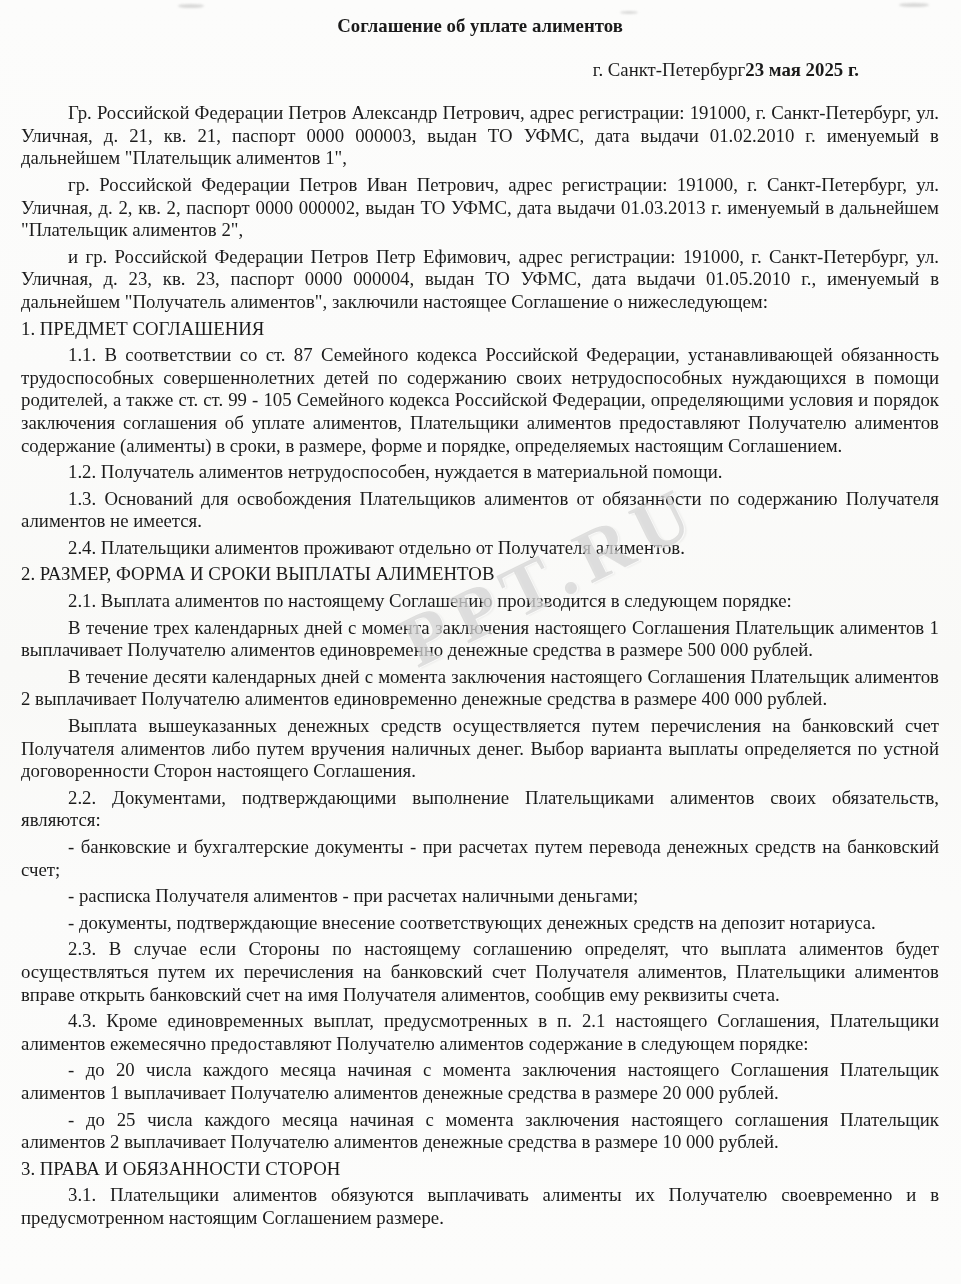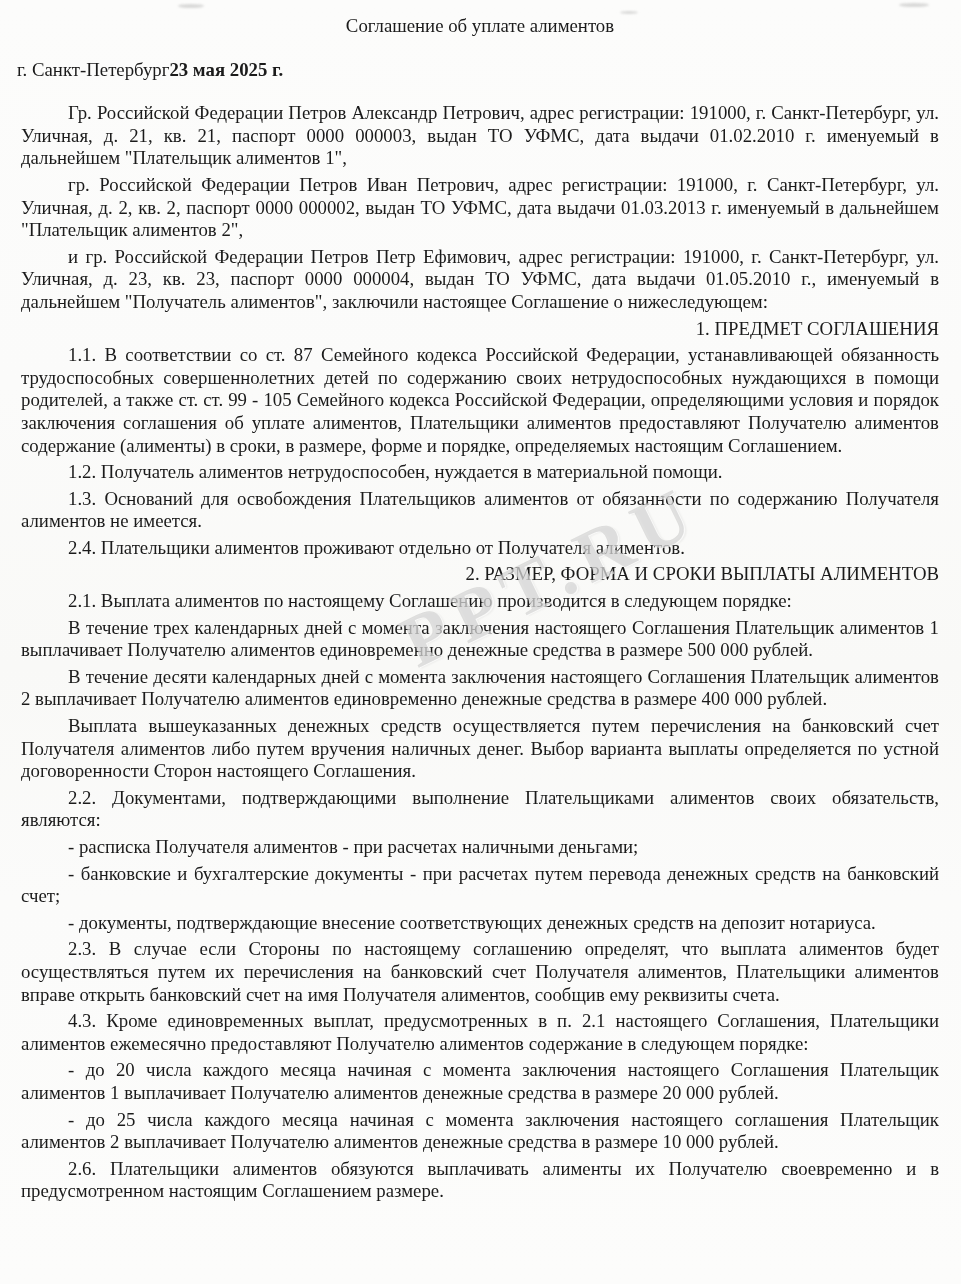--- a/index.html
+++ b/index.html
@@ -19,38 +19,39 @@
     font-size: 18.8px;
     line-height: 22.6px;
     overflow: hidden;
     box-sizing: border-box;
     padding: 15px 18px 0 17px;
   }
   .doc-title {
     text-align: center;
     white-space: nowrap;
     margin: 0 0 21px 0;
+    font-weight: bold;
   }
   .place-date-row {
     display: flex;
-    justify-content: flex-start;
+    justify-content: flex-end;
     align-items: baseline;
     margin: 0 0 21px 0;
   }
   .place-date-row .date {
     padding-right: 84px;
     font-weight: bold;
   }
   .doc-body p {
     margin: 4px;
     text-align: justify;
     text-indent: 47px;
   }
   .doc-body p.heading {
-    text-align: right;
+    text-align: left;
     text-indent: 0;
   }
   .watermark {
     position: absolute;
     left: 310px;
     top: 565px;
     width: 480px;
     text-align: center;
     transform: rotate(-26deg);
     transform-origin: center center;
@@ -101,23 +102,24 @@
     <p>1.1. В соответствии со ст. 87 Семейного кодекса Российской Федерации, устанавливающей обязанность трудоспособных совершеннолетних детей по содержанию своих нетрудоспособных нуждающихся в помощи родителей, а также ст. ст. 99 - 105 Семейного кодекса Российской Федерации, определяющими условия и порядок заключения соглашения об уплате алиментов, Плательщики алиментов предоставляют Получателю алиментов содержание (алименты) в сроки, в размере, форме и порядке, определяемых настоящим Соглашением.</p>
     <p>1.2. Получатель алиментов нетрудоспособен, нуждается в материальной помощи.</p>
     <p>1.3. Оснований для освобождения Плательщиков алиментов от обязанности по содержанию Получателя алиментов не имеется.</p>
     <p>2.4. Плательщики алиментов проживают отдельно от Получателя алиментов.</p>
     <p class="heading">2. РАЗМЕР, ФОРМА И СРОКИ ВЫПЛАТЫ АЛИМЕНТОВ</p>
     <p>2.1. Выплата алиментов по настоящему Соглашению производится в следующем порядке:</p>
     <p>В течение трех календарных дней с момента заключения настоящего Соглашения Плательщик алиментов 1 выплачивает Получателю алиментов единовременно денежные средства в размере 500 000 рублей.</p>
     <p>В течение десяти календарных дней с момента заключения настоящего Соглашения Плательщик алиментов 2 выплачивает Получателю алиментов единовременно денежные средства в размере 400 000 рублей.</p>
     <p>Выплата вышеуказанных денежных средств осуществляется путем перечисления на банковский счет Получателя алиментов либо путем вручения наличных денег. Выбор варианта выплаты определяется по устной договоренности Сторон настоящего Соглашения.</p>
     <p>2.2. Документами, подтверждающими выполнение Плательщиками алиментов своих обязательств, являются:</p>
+    <p>- банковские и бухгалтерские документы - при расчетах путем перевода денежных средств на банковский счет;</p>
     <p>- расписка Получателя алиментов - при расчетах наличными деньгами;</p>
-    <p>- банковские и бухгалтерские документы - при расчетах путем перевода денежных средств на банковский счет;</p>
     <p>- документы, подтверждающие внесение соответствующих денежных средств на депозит нотариуса.</p>
     <p>2.3. В случае если Стороны по настоящему соглашению определят, что выплата алиментов будет осуществляться путем их перечисления на банковский счет Получателя алиментов, Плательщики алиментов вправе открыть банковский счет на имя Получателя алиментов, сообщив ему реквизиты счета.</p>
     <p>4.3. Кроме единовременных выплат, предусмотренных в п. 2.1 настоящего Соглашения, Плательщики алиментов ежемесячно предоставляют Получателю алиментов содержание в следующем порядке:</p>
     <p>- до 20 числа каждого месяца начиная с момента заключения настоящего Соглашения Плательщик алиментов 1 выплачивает Получателю алиментов денежные средства в размере 20 000 рублей.</p>
     <p>- до 25 числа каждого месяца начиная с момента заключения настоящего соглашения Плательщик алиментов 2 выплачивает Получателю алиментов денежные средства в размере 10 000 рублей.</p>
-    <p>2.6. Плательщики алиментов обязуются выплачивать алименты их Получателю своевременно и в предусмотренном настоящим Соглашением размере.</p>
+    <p class="heading">3. ПРАВА И ОБЯЗАННОСТИ СТОРОН</p>
+    <p>3.1. Плательщики алиментов обязуются выплачивать алименты их Получателю своевременно и в предусмотренном настоящим Соглашением размере.</p>
   </div>
 
 </div>
 
 </body></html>

